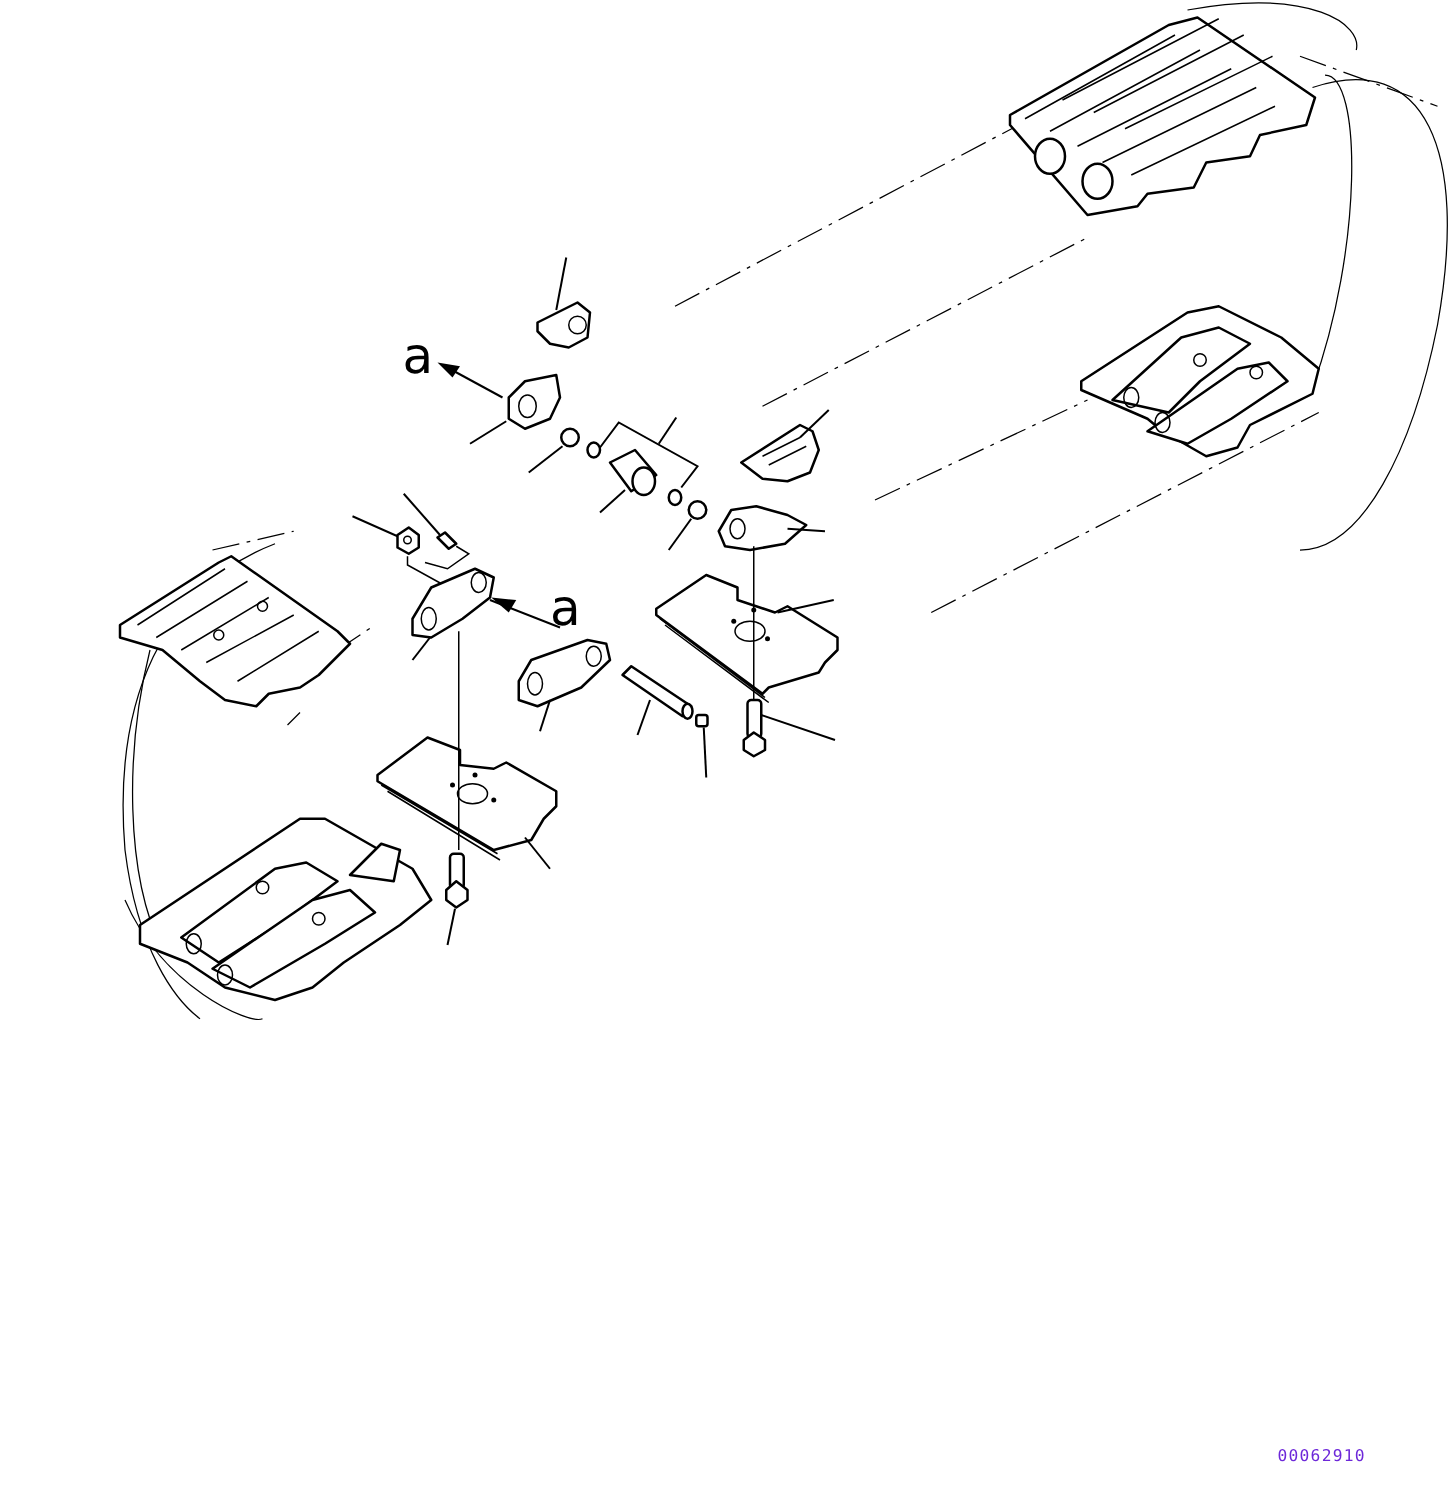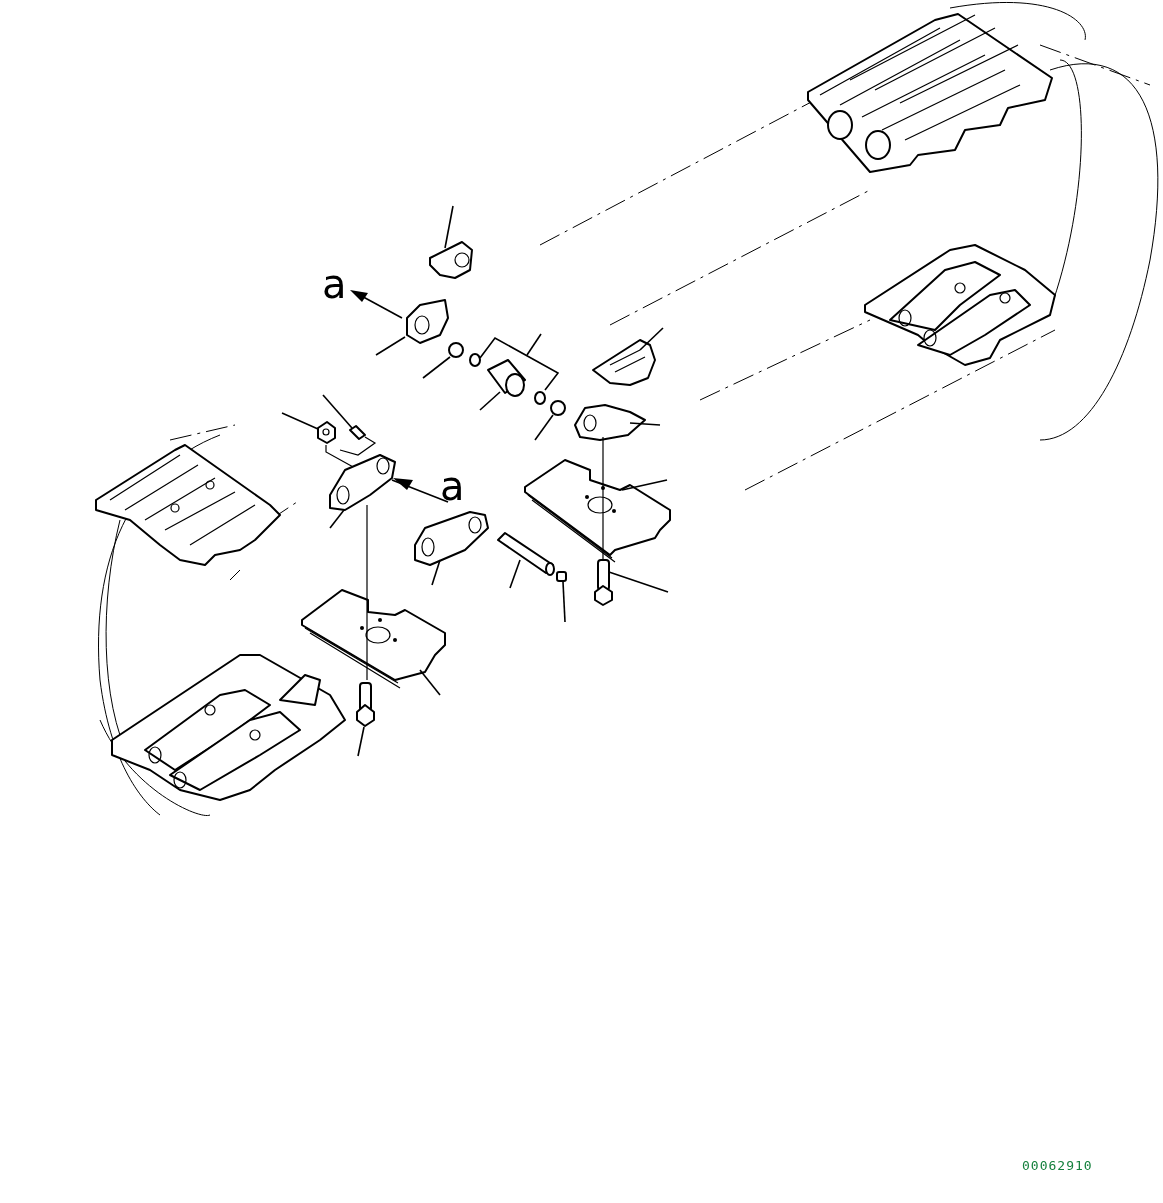--- a/index.html
+++ b/index.html
@@ -4,21 +4,21 @@
 <style>
   html, body { margin:0; padding:0; background:#ffffff; }
   body { width:1163px; height:1203px; position:relative; overflow:hidden; font-family:"DejaVu Sans", sans-serif; }
   #diagram { position:absolute; left:0; top:0; width:1163px; height:1203px; }
   .part { fill:#ffffff; stroke:#000; stroke-width:2; stroke-linejoin:round; }
   .thin { fill:none; stroke:#000; stroke-width:1.2; }
   .leader { fill:none; stroke:#000; stroke-width:1.6; }
   .dash { fill:none; stroke:#000; stroke-width:1; stroke-dasharray:22 6 3 6; }
   .outline { fill:none; stroke:#000; stroke-width:1; }
   .lbl-a { font-family:"DejaVu Sans", sans-serif; font-size:40px; fill:#000; }
-  #ref-number { position:absolute; left:1022px; top:1158px; font-family:"DejaVu Sans Mono", monospace; font-size:13px; letter-spacing:1px; color:#15803d; }
+  #ref-number { position:absolute; left:1022px; top:1158px; font-family:"DejaVu Sans Mono", monospace; font-size:13px; letter-spacing:1px; color:#6d28d9; }
 </style>
 </head>
 <body>
 
 <svg id="diagram" viewBox="0 0 1163 1203" xmlns="http://www.w3.org/2000/svg">
 
   <g>
     <path class="outline" d="M950,8 C1050,-10 1090,20 1085,40"></path>
     <path class="outline" d="M1050,70 C1140,40 1175,120 1150,260 C1130,360 1090,440 1040,440"></path>
     <path class="outline" d="M1060,60 C1090,60 1090,200 1050,310"></path>

